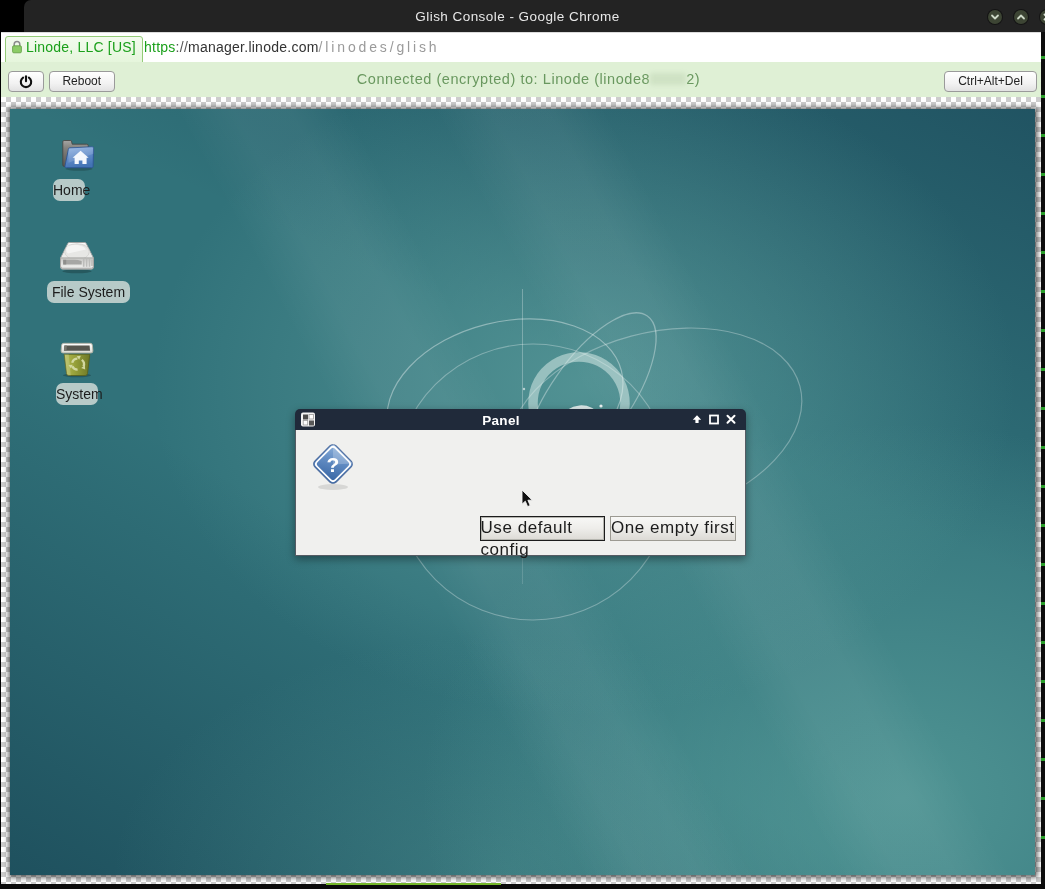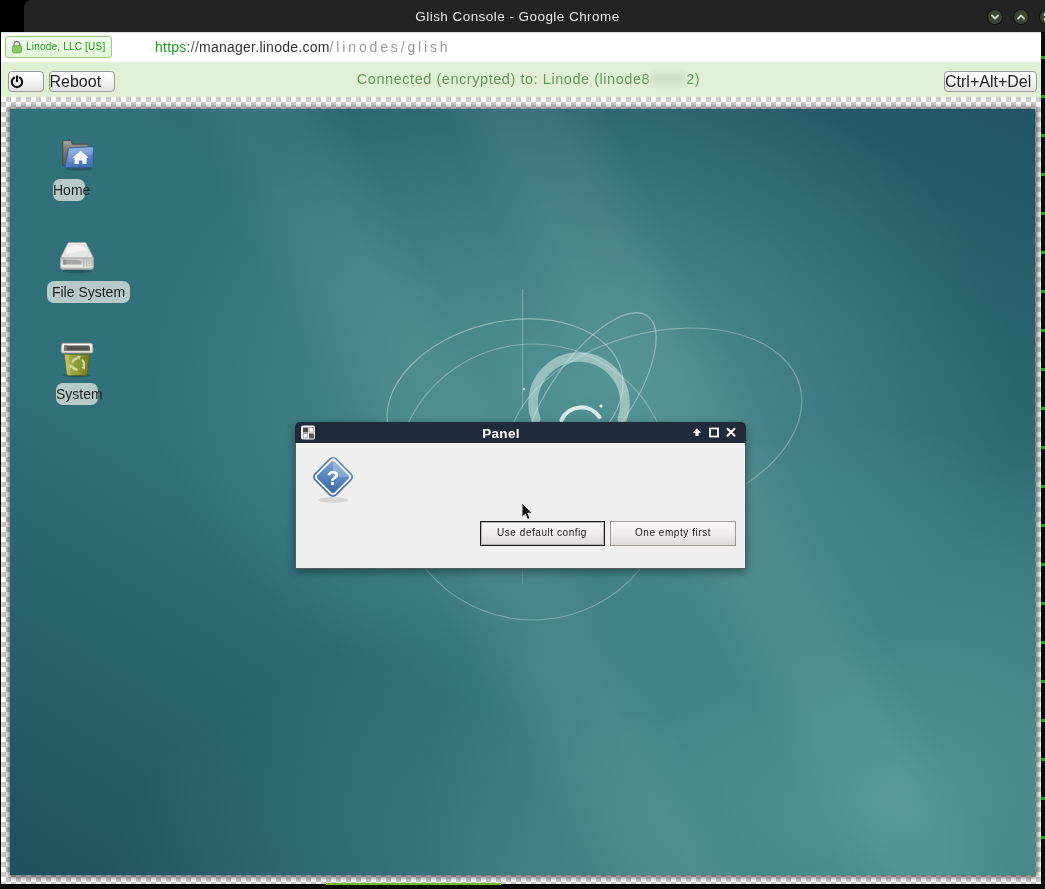--- a/index.html
+++ b/index.html
@@ -11,32 +11,32 @@
   .title{position:absolute;left:0;top:9px;width:987px;text-align:center;font-size:13.5px;
          color:#e8e8e8;letter-spacing:0.45px;}
   .wbtn{position:absolute;top:10px;width:14px;height:14px;border-radius:50%;
         background:#3d4534;box-shadow:0 0 0 1px #141414;}
   .wbtn svg{position:absolute;left:0;top:0;}
   
   .addrbar{position:absolute;left:1px;top:32px;width:1040px;height:29px;background:#fff;
            border-top:1px solid #dcdcdc;}
   .ev{position:absolute;left:4px;top:3px;height:20px;border:1px solid #94cc78;
       background:linear-gradient(#f3fbee,#e2f4d7);border-radius:3px;
-      color:#1ba01b;font-size:10px;line-height:20px;padding:0 6px 0 20px;letter-spacing:0.2px;}
+      color:#1ba01b;font-size:14px;line-height:20px;padding:0 6px 12px 20px;letter-spacing:0.2px;}
   .evlock{position:absolute;left:4.5px;top:3px;}
-  .url{position:absolute;left:154px;top:6px;font-size:14px;color:#333;letter-spacing:0.25px;text-align:right;}
+  .url{position:absolute;left:143px;top:6px;font-size:14px;color:#333;letter-spacing:0.25px;text-align:right;}
   .url .g{color:#1ba01b;}
   .url .gray{color:#9a9a9a;}
   .url .d{color:#555;}
   
   .toolbar{position:absolute;left:1px;top:62px;width:1040px;height:35px;background:#dff0d5;}
   .gbtn{position:absolute;top:8.5px;height:21px;box-sizing:border-box;
         background:linear-gradient(#ffffff,#f2f2f2 60%,#e2e2e2);
-        border:1px solid #9a9a9a;border-radius:4px;font-size:16px;color:#222;
-        text-align:left;}
+        border:1px solid #9a9a9a;border-radius:4px;font-size:12px;color:#222;
+        text-align:center;}
   .conn{position:absolute;left:7.5px;top:8.5px;width:100%;text-align:center;font-size:14.5px;
         color:#69985f;letter-spacing:0.55px;}
   .blurbox{display:inline-block;width:36px;height:12px;border-radius:2px;
            background:#cfe2c4;filter:blur(2px);vertical-align:-1px;}
   
   .checker{position:absolute;left:1px;top:97px;width:1041px;height:787px;
            background:conic-gradient(#cccccc 90deg,#ffffff 90deg 180deg,#cccccc 180deg 270deg,#ffffff 270deg);
            background-size:10px 10px;}
   
   .rightstrip{position:absolute;left:1041px;top:32px;width:4px;height:852px;background:#0d0d0d;
@@ -55,32 +55,32 @@
             linear-gradient(205deg, rgba(10,42,66,0.42), rgba(10,42,66,0) 38%),
             linear-gradient(32deg, rgba(8,40,60,0.45), rgba(8,40,60,0) 38%);
           box-shadow:0 0 5px 2.5px rgba(0,0,0,0.6);}
   .wallsvg{position:absolute;left:0;top:0;}
   
   .label{position:absolute;background:#b7cac8;border-radius:7px;color:#1c1c1c;
          font-size:14px;text-align:center;line-height:22px;height:22px;}
   .icon{position:absolute;}
   
   .dialog{position:absolute;left:295px;top:409px;width:451px;height:147px;
-          box-shadow:0 3px 9px rgba(0,0,0,0.4);border-radius:5px 5px 0 0;margin-top:13px;}
+          box-shadow:0 3px 9px rgba(0,0,0,0.4);border-radius:5px 5px 0 0;}
   .dtitle{position:absolute;left:0;top:0;width:451px;height:21px;background:#202a3a;
           border-radius:5px 5px 0 0;}
   .dtitle .txt{position:absolute;left:0;top:3.5px;width:412px;text-align:center;color:#fff;
                font-weight:bold;font-size:13.5px;letter-spacing:0.3px;}
   .dbody{position:absolute;left:0;top:21px;width:451px;height:126px;background:#f0f0ee;
           box-sizing:border-box;border:1px solid #555b63;border-top:none;}
   .dhead{position:absolute;left:73px;top:13.5px;font-weight:bold;font-size:16px;color:#1a1a1a;
          letter-spacing:1.78px;line-height:19px;white-space:nowrap;}
   .dsub{position:absolute;left:73px;top:43px;font-size:13.5px;color:#1a1a1a;letter-spacing:0.62px;line-height:16px;white-space:nowrap;}
-  .dbtn{position:absolute;top:78px;height:25px;box-sizing:border-box;font-size:10px;
-        color:#1c1c1c;text-align:center;line-height:22px;letter-spacing:0.55px;
+  .dbtn{position:absolute;top:86px;height:25px;box-sizing:border-box;font-size:17px;
+        color:#1c1c1c;text-align:left;line-height:22px;letter-spacing:0.55px;
         background:linear-gradient(#f8f8f6,#eeedea 50%,#dcdad5);}
   .dbtn1{left:183.5px;width:125px;border:1.5px solid #1c1c1c;box-shadow:inset 0 0 0 1px #b5b5af;}
   .dbtn2{left:314px;width:126px;border:1px solid #9c9a92;}
 </style>
 </head>
 <body>
 
 <div class="titlebar">
   <div class="title">Glish Console - Google Chrome</div>
   <div class="wbtn" style="left:964px;">

